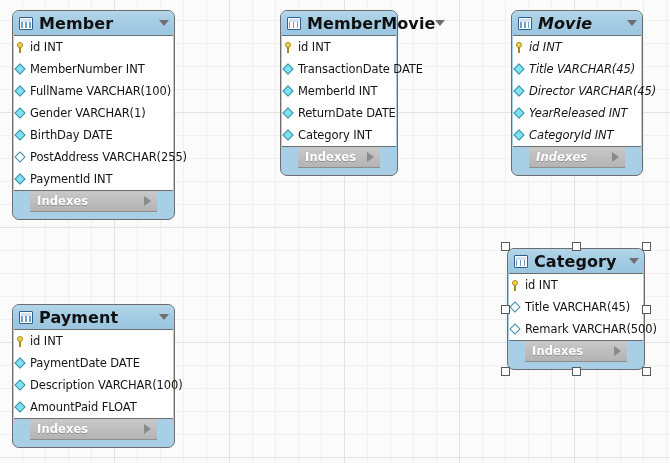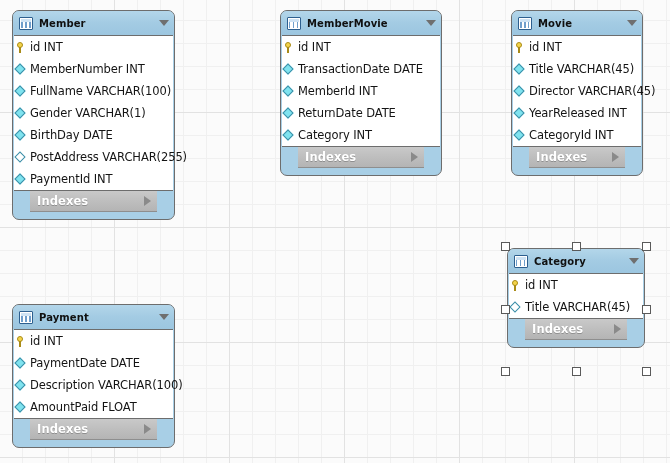--- a/index.html
+++ b/index.html
@@ -79,21 +79,21 @@
       linear-gradient(to right,
         #6f9ecb 0px, #6f9ecb 1.5px,
         #ffffff 1.5px, #ffffff 4px,
         #6f9ecb 4px, #6f9ecb 5.5px,
         #ffffff 5.5px, #ffffff 8px,
         #6f9ecb 8px, #6f9ecb 9.5px,
         #ffffff 9.5px);
   }
 
   .entity-title {
-    font-size: 10px;
+    font-size: 16px;
     font-weight: bold;
     color: #101010;
     white-space: nowrap;
     letter-spacing: 0.1px;
   }
 
   .header-caret {
     margin-left: auto;
     width: 0; height: 0;
     border-left: 5.5px solid transparent;
@@ -252,21 +252,21 @@
         <div class="col-row">
           <span class="ico ico-diamond filled"></span>
           <span class="col-name">PaymentId INT</span>
         </div>
       </div>
       <div class="indexes">
         <span class="indexes-label">Indexes</span>
         <span class="indexes-caret"></span>
       </div>
     </div>
-    <div class="entity" style="left: 280px; top: 10px; width: 162px;">
+    <div class="entity" style="left: 280px; top: 10px; width: 118px;">
       <div class="entity-header">
         <span class="tbl-icon"></span>
         <span class="entity-title">MemberMovie</span>
         <span class="header-caret"></span>
       </div>
       <div class="columns">
         <div class="col-row">
           <span class="ico ico-key"></span>
           <span class="col-name">id INT</span>
         </div>
@@ -285,21 +285,21 @@
         <div class="col-row">
           <span class="ico ico-diamond filled"></span>
           <span class="col-name">Category INT</span>
         </div>
       </div>
       <div class="indexes">
         <span class="indexes-label">Indexes</span>
         <span class="indexes-caret"></span>
       </div>
     </div>
-    <div class="entity" style="left: 511px; top: 10px; width: 132px;">
+    <div class="entity" style="left: 511px; top: 10px; width: 132px; font-style: italic;">
       <div class="entity-header">
         <span class="tbl-icon"></span>
         <span class="entity-title">Movie</span>
         <span class="header-caret"></span>
       </div>
       <div class="columns">
         <div class="col-row">
           <span class="ico ico-key"></span>
           <span class="col-name">id INT</span>
         </div>
@@ -332,20 +332,24 @@
         <span class="header-caret"></span>
       </div>
       <div class="columns">
         <div class="col-row">
           <span class="ico ico-key"></span>
           <span class="col-name">id INT</span>
         </div>
         <div class="col-row">
           <span class="ico ico-diamond hollow"></span>
           <span class="col-name">Title VARCHAR(45)</span>
+        </div>
+        <div class="col-row">
+          <span class="ico ico-diamond hollow"></span>
+          <span class="col-name">Remark VARCHAR(500)</span>
         </div>
       </div>
       <div class="indexes">
         <span class="indexes-label">Indexes</span>
         <span class="indexes-caret"></span>
       </div>
     </div>
     <div class="handle" style="left: 501px; top: 242px;"></div>
     <div class="handle" style="left: 571.5px; top: 242px;"></div>
     <div class="handle" style="left: 642px; top: 242px;"></div>

